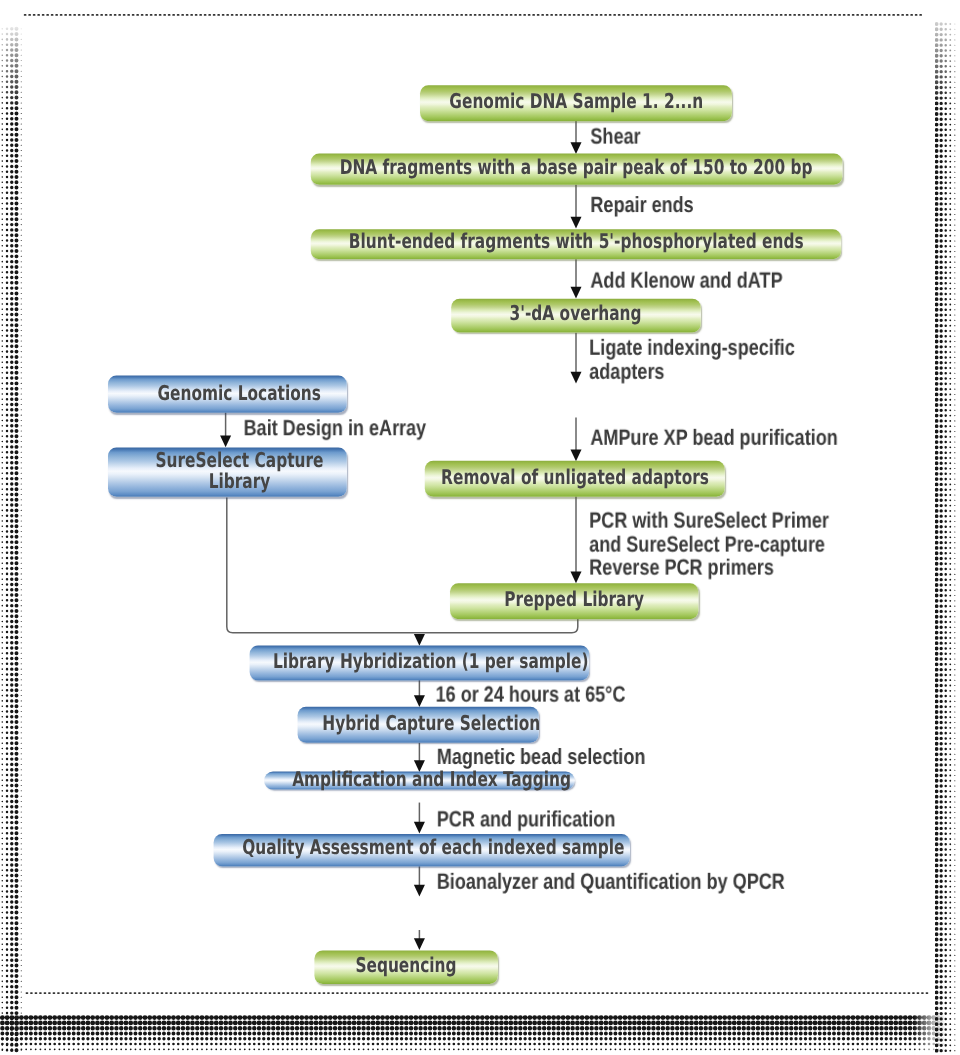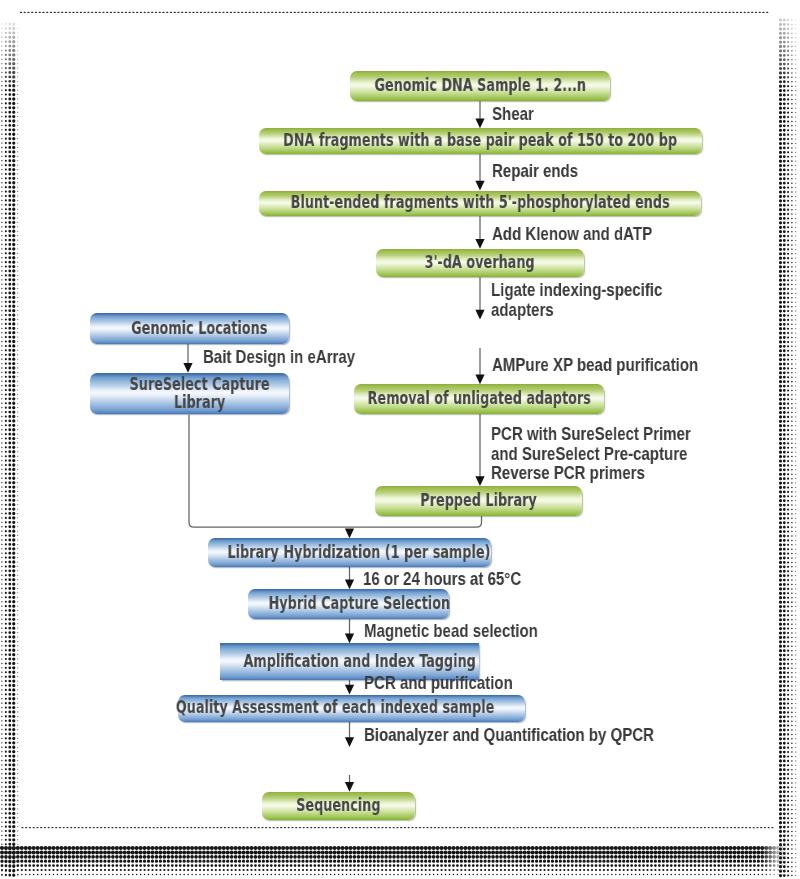--- a/index.html
+++ b/index.html
@@ -113,24 +113,24 @@
         <div class="node blue" style="left: 89.6px; top: 372.7px; width: 199.4px; height: 41.8px; border-radius: 7px;">
           <span class="nlabel" style="font-size: 17px;">SureSelect Capture
 Library</span>
         </div>
         <div class="node blue" style="left: 207.5px; top: 538.2px; width: 283.1px; height: 28.6px; border-radius: 7px;">
           <span class="nlabel" style="font-size: 17px;">Library Hybridization (1 per sample)</span>
         </div>
         <div class="node blue" style="left: 248.4px; top: 589.2px; width: 201.1px; height: 29.7px; border-radius: 7px;">
           <span class="nlabel" style="font-size: 17px;">Hybrid Capture Selection</span>
         </div>
-        <div class="node blue" style="left: 219.8px; top: 643.3px; width: 259.7px; height: 37px; border-radius: 0;">
+        <div class="node blue" style="left: 219.8px; top: 643.3px; width: 259.7px; height: 15px; border-radius: 11px;">
           <span class="nlabel" style="font-size: 17px;">Amplification and Index Tagging</span>
         </div>
-        <div class="node blue" style="left: 178.2px; top: 694.6px; width: 346.7px; height: 27.3px; border-radius: 7px; justify-content: flex-end;">
+        <div class="node blue" style="left: 178.2px; top: 694.6px; width: 346.7px; height: 27.3px; border-radius: 7px;">
           <span class="nlabel" style="font-size: 17px;">Quality Assessment of each indexed sample</span>
         </div>
         <div class="node green" style="left: 262px; top: 791.7px; width: 153px; height: 27.9px; border-radius: 7px;">
           <span class="nlabel" style="font-size: 17px;">Sequencing</span>
         </div>
       </div>
   <div id="labels">
         <div class="elabel" style="left: 491.7px; top: 103.5px;">Shear</div>
         <div class="elabel" style="left: 492px; top: 161.1px;">Repair ends</div>
         <div class="elabel" style="left: 492px; top: 224px;">Add Klenow and dATP</div>

